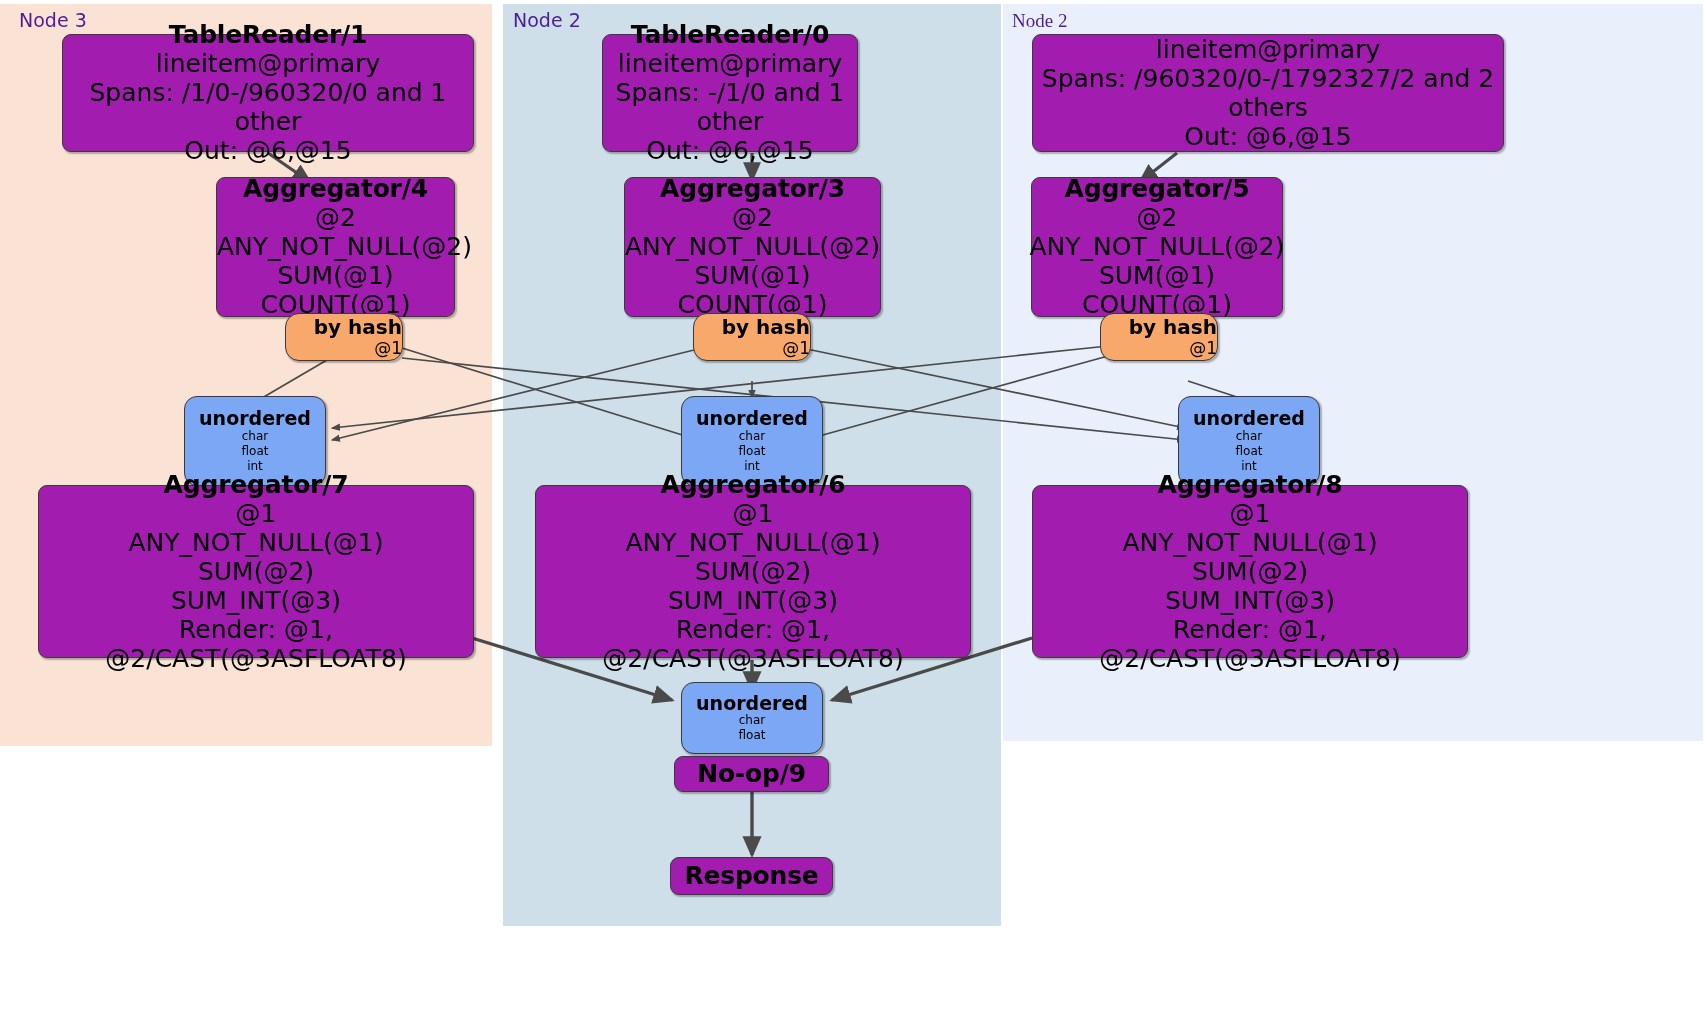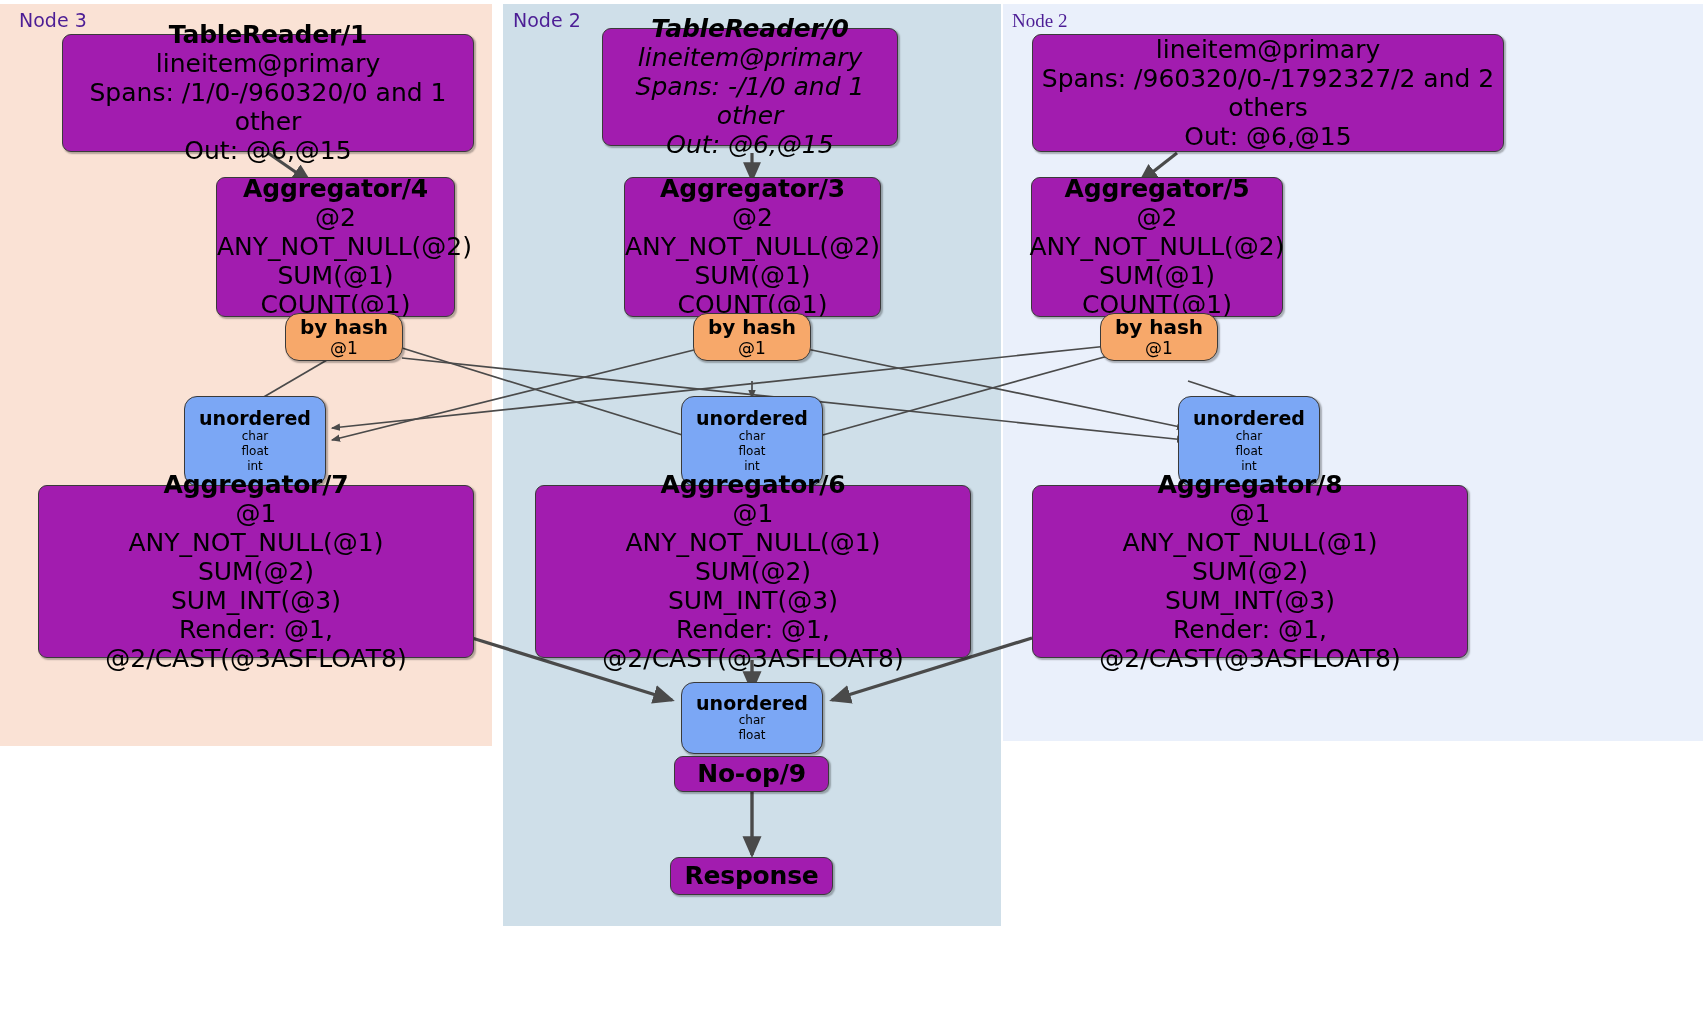--- a/index.html
+++ b/index.html
@@ -27,21 +27,21 @@
     border:1.6px solid #3a3a3a;
     text-align:center;
     color:#000;
     display:flex;flex-direction:column;justify-content:center;
     box-shadow:1.5px 1.5px 1.5px rgba(0,0,0,0.28);
   }
   .proc{
     background:#a21caf;border-radius:9px;
   }
   .router{
-    background:#f7a86a;border-radius:14px;
+    background:#f7a86a;border-radius:14px;align-items:flex-end;
   }
   .sync{
     background:#7ba7f5;border-radius:13px;
   }
   .title{
     font-weight:bold;font-size:25px;line-height:1.12;letter-spacing:-0.2px;
   }
   .title-sm{
     font-weight:bold;font-size:20px;line-height:1.1;
   }
@@ -107,21 +107,21 @@
     <path d="M 752 790 L 752 855" stroke="#4a4a4a" stroke-width="3.4" fill="none" marker-end="url(#arrowHeavy)"></path>
   </svg>
 
   <div class="box proc" style="left:62px;top:34px;width:412px;height:118px;">
     <div class="title">TableReader/1</div>
     <div class="detail">lineitem@primary</div>
     <div class="detail">Spans: /1/0-/960320/0 and 1 other</div>
     <div class="detail">Out: @6,@15</div>
   </div>
 
-  <div class="box proc" style="left:602px;top:28px;width:296px;height:118px;font-style:italic;">
+  <div class="box proc" style="left:602px;top:34px;width:256px;height:118px;">
     <div class="title">TableReader/0</div>
     <div class="detail">lineitem@primary</div>
     <div class="detail">Spans: -/1/0 and 1 other</div>
     <div class="detail">Out: @6,@15</div>
   </div>
 
   <div class="box proc" style="left:1032px;top:34px;width:472px;height:118px;">
     <div class="detail">lineitem@primary</div>
     <div class="detail">Spans: /960320/0-/1792327/2 and 2 others</div>
     <div class="detail">Out: @6,@15</div>

